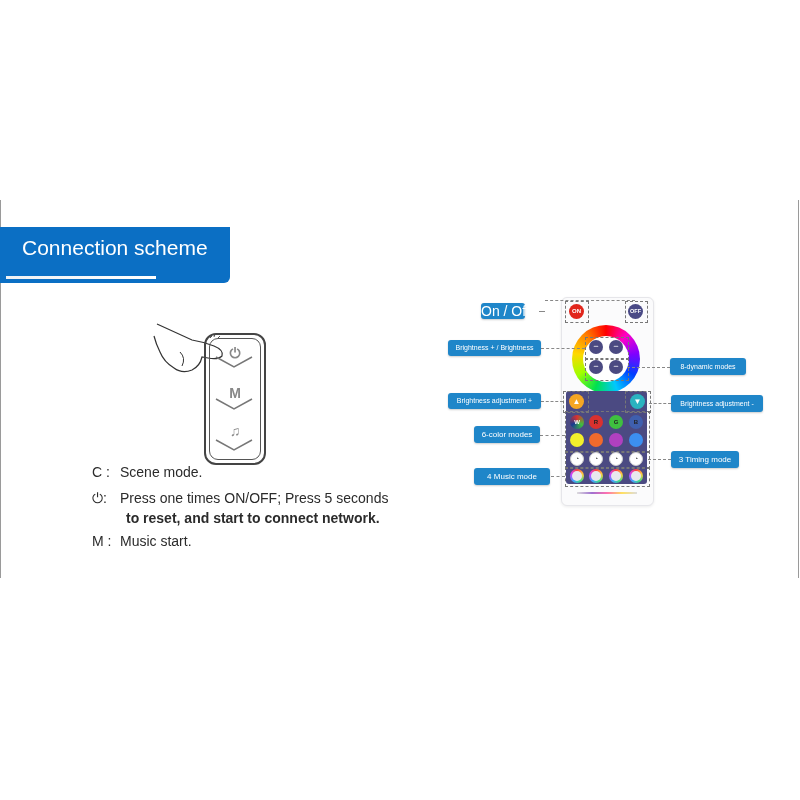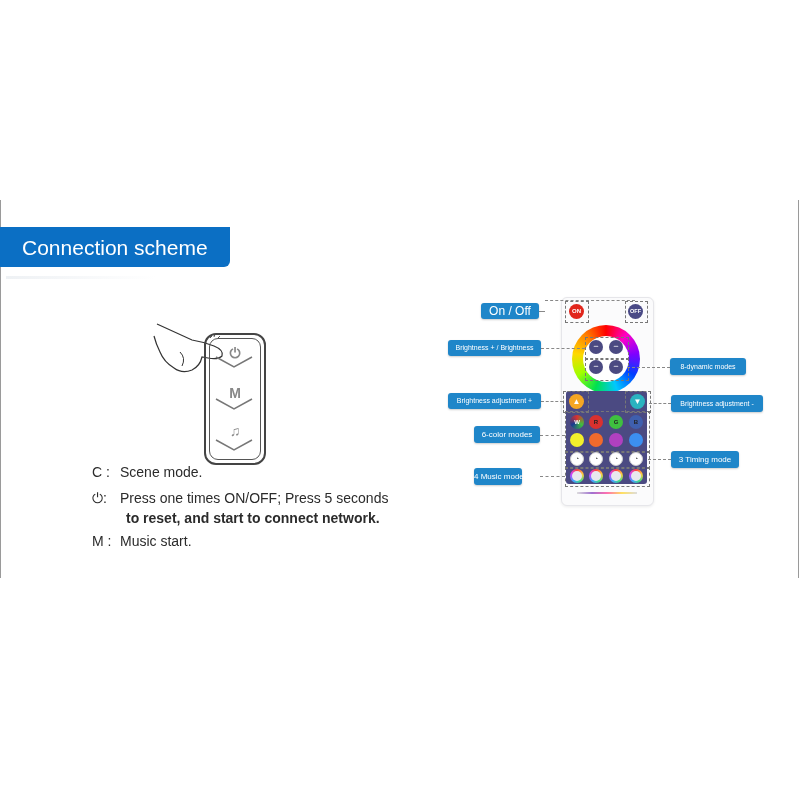--- a/index.html
+++ b/index.html
@@ -1,20 +1,20 @@
 <!DOCTYPE html>
 <html><head>
 <meta charset="utf-8">
 <style>
   html, body { margin:0; padding:0; }
   body { width:800px; height:800px; background:#ffffff; position:relative; overflow:hidden; font-family:"Liberation Sans", sans-serif; }
   .frame-line { position:absolute; top:200px; height:378px; width:1px; background:#9a9a9a; }
   .frame-left { left:0; }
   .frame-right { left:798px; }
-  .title-banner { position:absolute; left:0; top:227px; width:230px; height:40px; background:#0b6fc4; border-radius:0 0 6px 0; color:#fff; font-size:21px; line-height:41px; padding-left:22px; box-sizing:border-box; }
+  .title-banner { position:absolute; left:0; top:227px; width:230px; height:56px; background:#0b6fc4; border-radius:0 0 6px 0; color:#fff; font-size:21px; line-height:41px; padding-left:22px; box-sizing:border-box; }
   .title-shadow { position:absolute; left:6px; top:276px; width:150px; height:3px; background:linear-gradient(to right, #eef1f4, #ffffff); }
 
   
   .device { position:absolute; left:204px; top:333px; width:62px; height:132px; border:2px solid #444; border-radius:12px; box-sizing:border-box; }
   .device-inner { position:absolute; left:3px; top:3px; right:3px; bottom:3px; border:1.5px solid #555; border-radius:9px; }
   .dev-chev { position:absolute; left:8px; width:40px; height:14px; }
   .dev-glyph { position:absolute; left:0; right:0; text-align:center; color:#888; font-weight:bold; font-size:14px; }
   .hand { position:absolute; left:152px; top:322px; width:80px; height:60px; }
 
   .legend { position:absolute; left:76px; color:#2b2b2b; font-size:14px;margin-left:16px; }
@@ -126,34 +126,34 @@
 <div class="dash" style="left:565px;top:467px;width:83px;height:18px;"></div>
 <div class="mbtn" style="left:570px;top:469px;"></div>
 <div class="mbtn" style="left:589px;top:469px;"></div>
 <div class="mbtn" style="left:609px;top:469px;"></div>
 <div class="mbtn" style="left:629px;top:469px;"></div>
 
 <div class="rainbow-bar"></div>
 
 <div class="leader" style="left:539px;top:311px;width:6px;"></div>
 <div class="leader" style="left:545px;top:300px;width:90px;"></div>
-<div class="callout" style="left:481px;top:303px;width:58px;height:16px;line-height:16px;font-size:12px;">On / Off</div>
+<div class="callout" style="left:481px;top:303px;width:44px;height:16px;line-height:16px;font-size:14px;">On / Off</div>
 
 <div class="leader" style="left:541px;top:348px;width:44px;"></div>
 <div class="callout" style="left:448px;top:340px;width:93px;height:16px;line-height:16px;">Brightness + / Brightness</div>
 
 <div class="leader" style="left:627px;top:367px;width:43px;"></div>
 <div class="callout" style="left:670px;top:358px;width:76px;height:17px;line-height:17px;">8-dynamic modes</div>
 
 <div class="leader" style="left:541px;top:401px;width:22px;"></div>
 <div class="callout" style="left:448px;top:393px;width:93px;height:16px;line-height:16px;">Brightness adjustment +</div>
 
 <div class="leader" style="left:649px;top:403px;width:22px;"></div>
 <div class="callout" style="left:671px;top:395px;width:92px;height:17px;line-height:17px;">Brightness adjustment -</div>
 
 <div class="leader" style="left:540px;top:435px;width:25px;"></div>
 <div class="callout" style="left:474px;top:426px;width:66px;height:17px;line-height:17px;font-size:8px;">6-color modes</div>
 
 <div class="leader" style="left:648px;top:459px;width:23px;"></div>
 <div class="callout" style="left:671px;top:451px;width:68px;height:17px;line-height:17px;font-size:8px;">3 Timing mode</div>
 
 <div class="leader" style="left:540px;top:476px;width:25px;"></div>
-<div class="callout" style="left:474px;top:468px;width:48px;height:17px;line-height:17px;font-size:8px;">4 Music mode</div>
+<div class="callout" style="left:474px;top:468px;width:76px;height:17px;line-height:17px;font-size:8px;">4 Music mode</div>
 
 </body></html>

